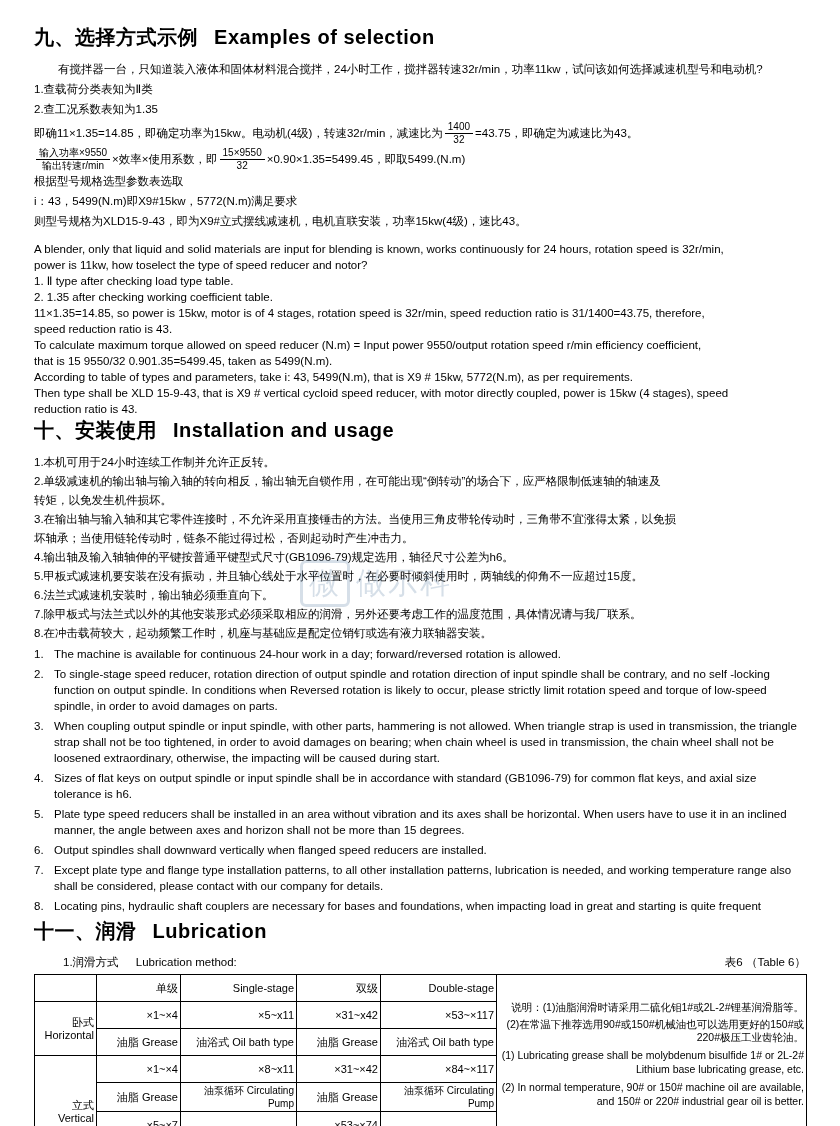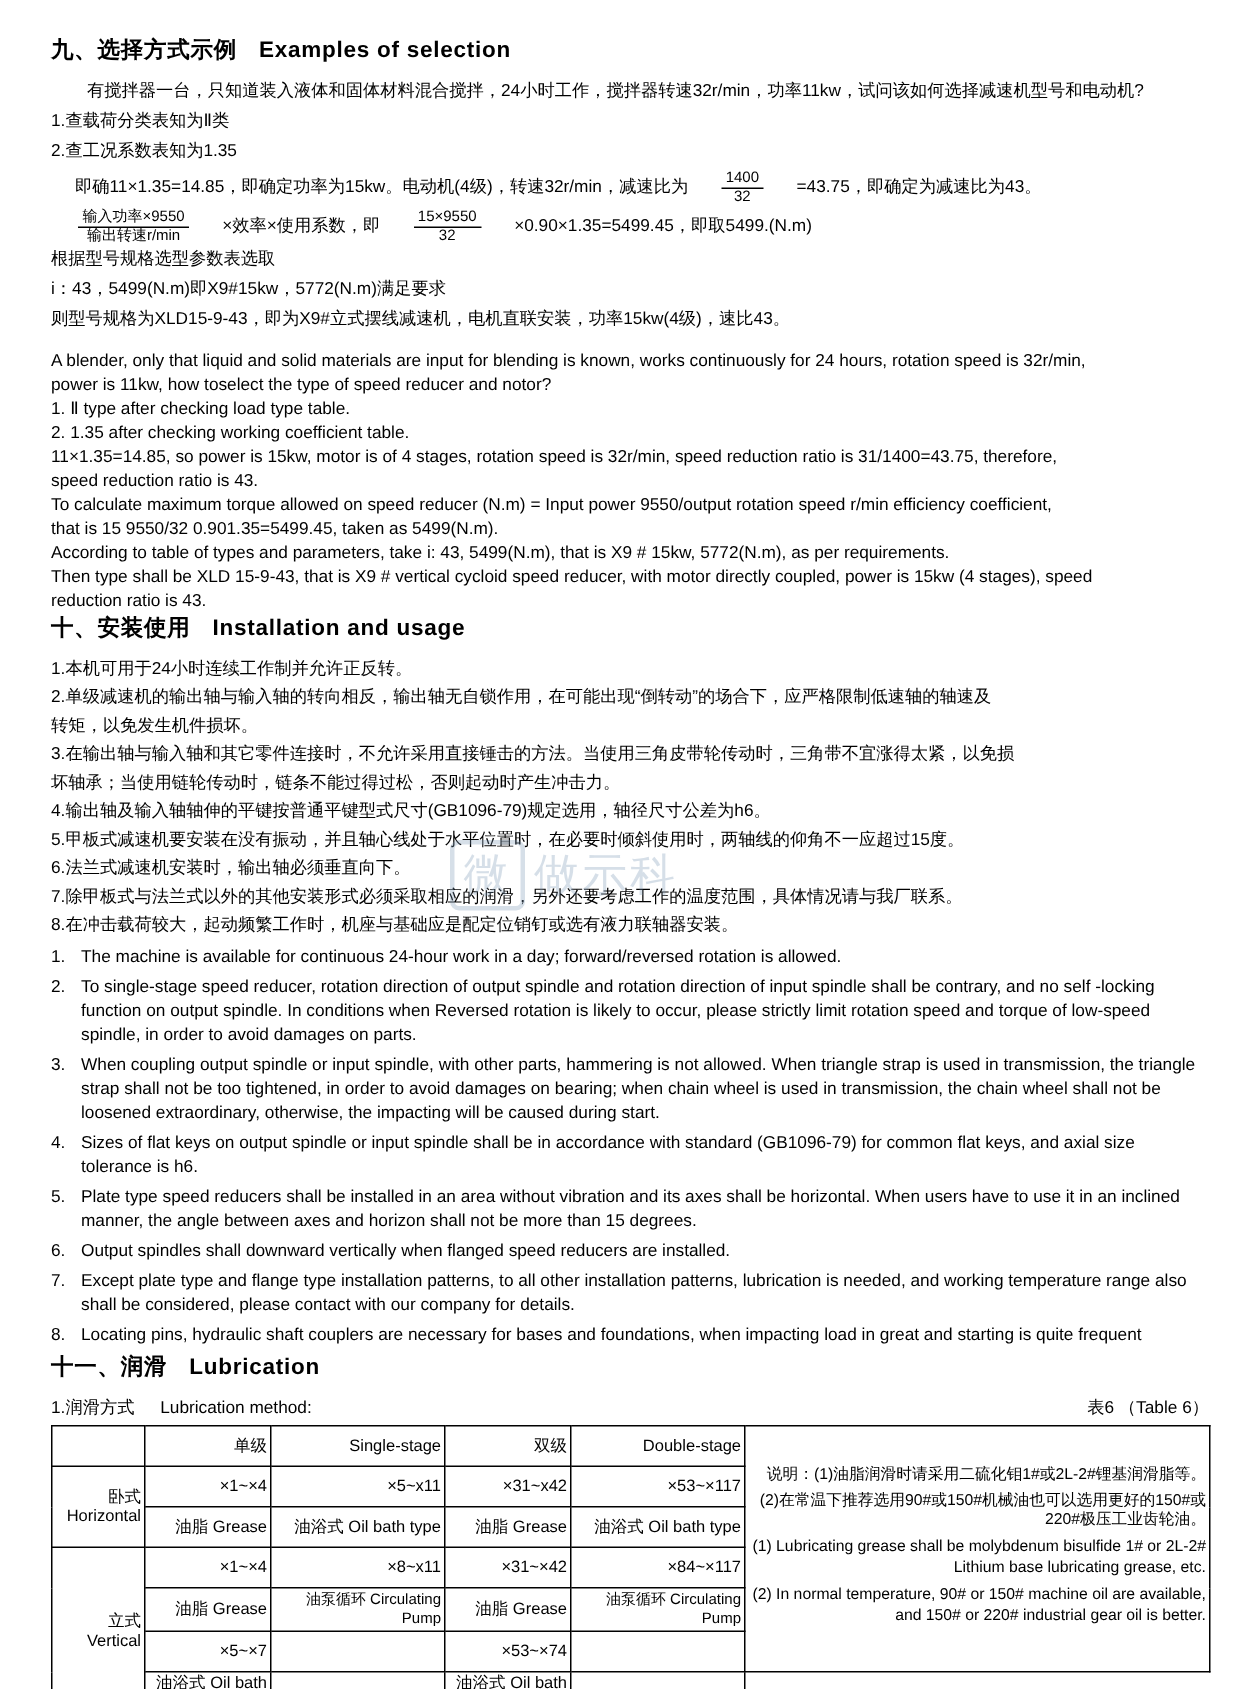--- a/index.html
+++ b/index.html
@@ -18,21 +18,21 @@
     width: 840px;
     min-height: 1126px;
     position: relative;
     padding: 0;
     box-sizing: border-box;
   }
   .content {
     padding: 24px 34px 0 34px;
   }
   h2.section-head {
-    font-size: 15px;
+    font-size: 20px;
     font-weight: bold;
     margin: 0 0 10px 0;
     letter-spacing: 0.5px;
   }
   h2.section-head .en {
     margin-left: 10px;
   }
   .para {
     font-size: 11.5px;
     line-height: 17px;
@@ -62,25 +62,24 @@
     border-bottom: 1px solid #000;
     padding: 0 3px;
   }
   .frac .den {
     display: block;
     padding: 0 3px;
   }
   .formula-line {
     font-size: 11.5px;
     line-height: 22px;
-    margin: 2px 16px;
+    margin: 2px 0;
     display: flex;
     align-items: center;
     flex-wrap: wrap;
-    gap: 20px;
   }
   .formula-line .txt {
     white-space: pre;
   }
   .sec2 {
     margin-top: 22px;
   }
   .list-cn .para {
     margin-bottom: 2px;
   }
@@ -103,20 +102,21 @@
   }
   .sec3 {
     margin-top: 24px;
   }
   .lub-head-row {
     display: flex;
     justify-content: space-between;
     align-items: flex-start;
     font-size: 11.5px;
     margin-bottom: 4px;
+    margin-left: 29px;
   }
   .lub-head-row .left span.cn {
     margin-right: 14px;
   }
   table.lub {
     border-collapse: collapse;
     width: 772px;
     table-layout: fixed;
     font-size: 11px;
   }

